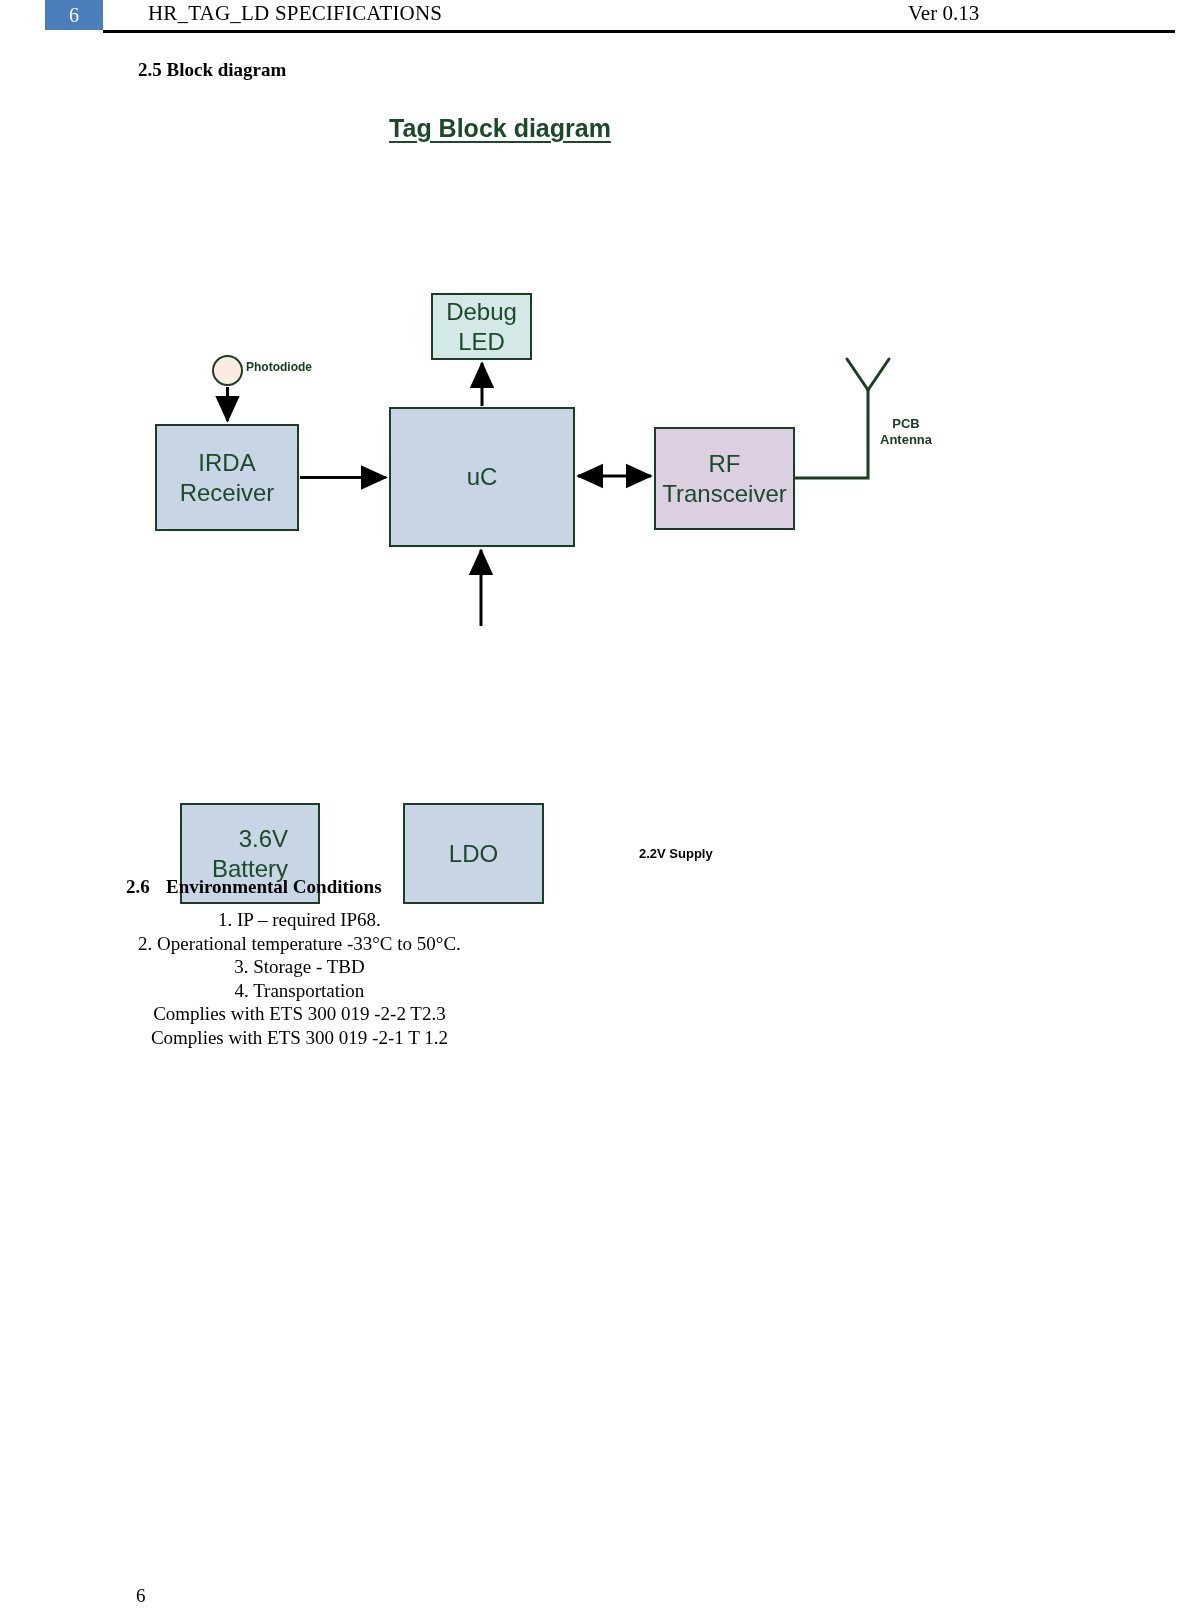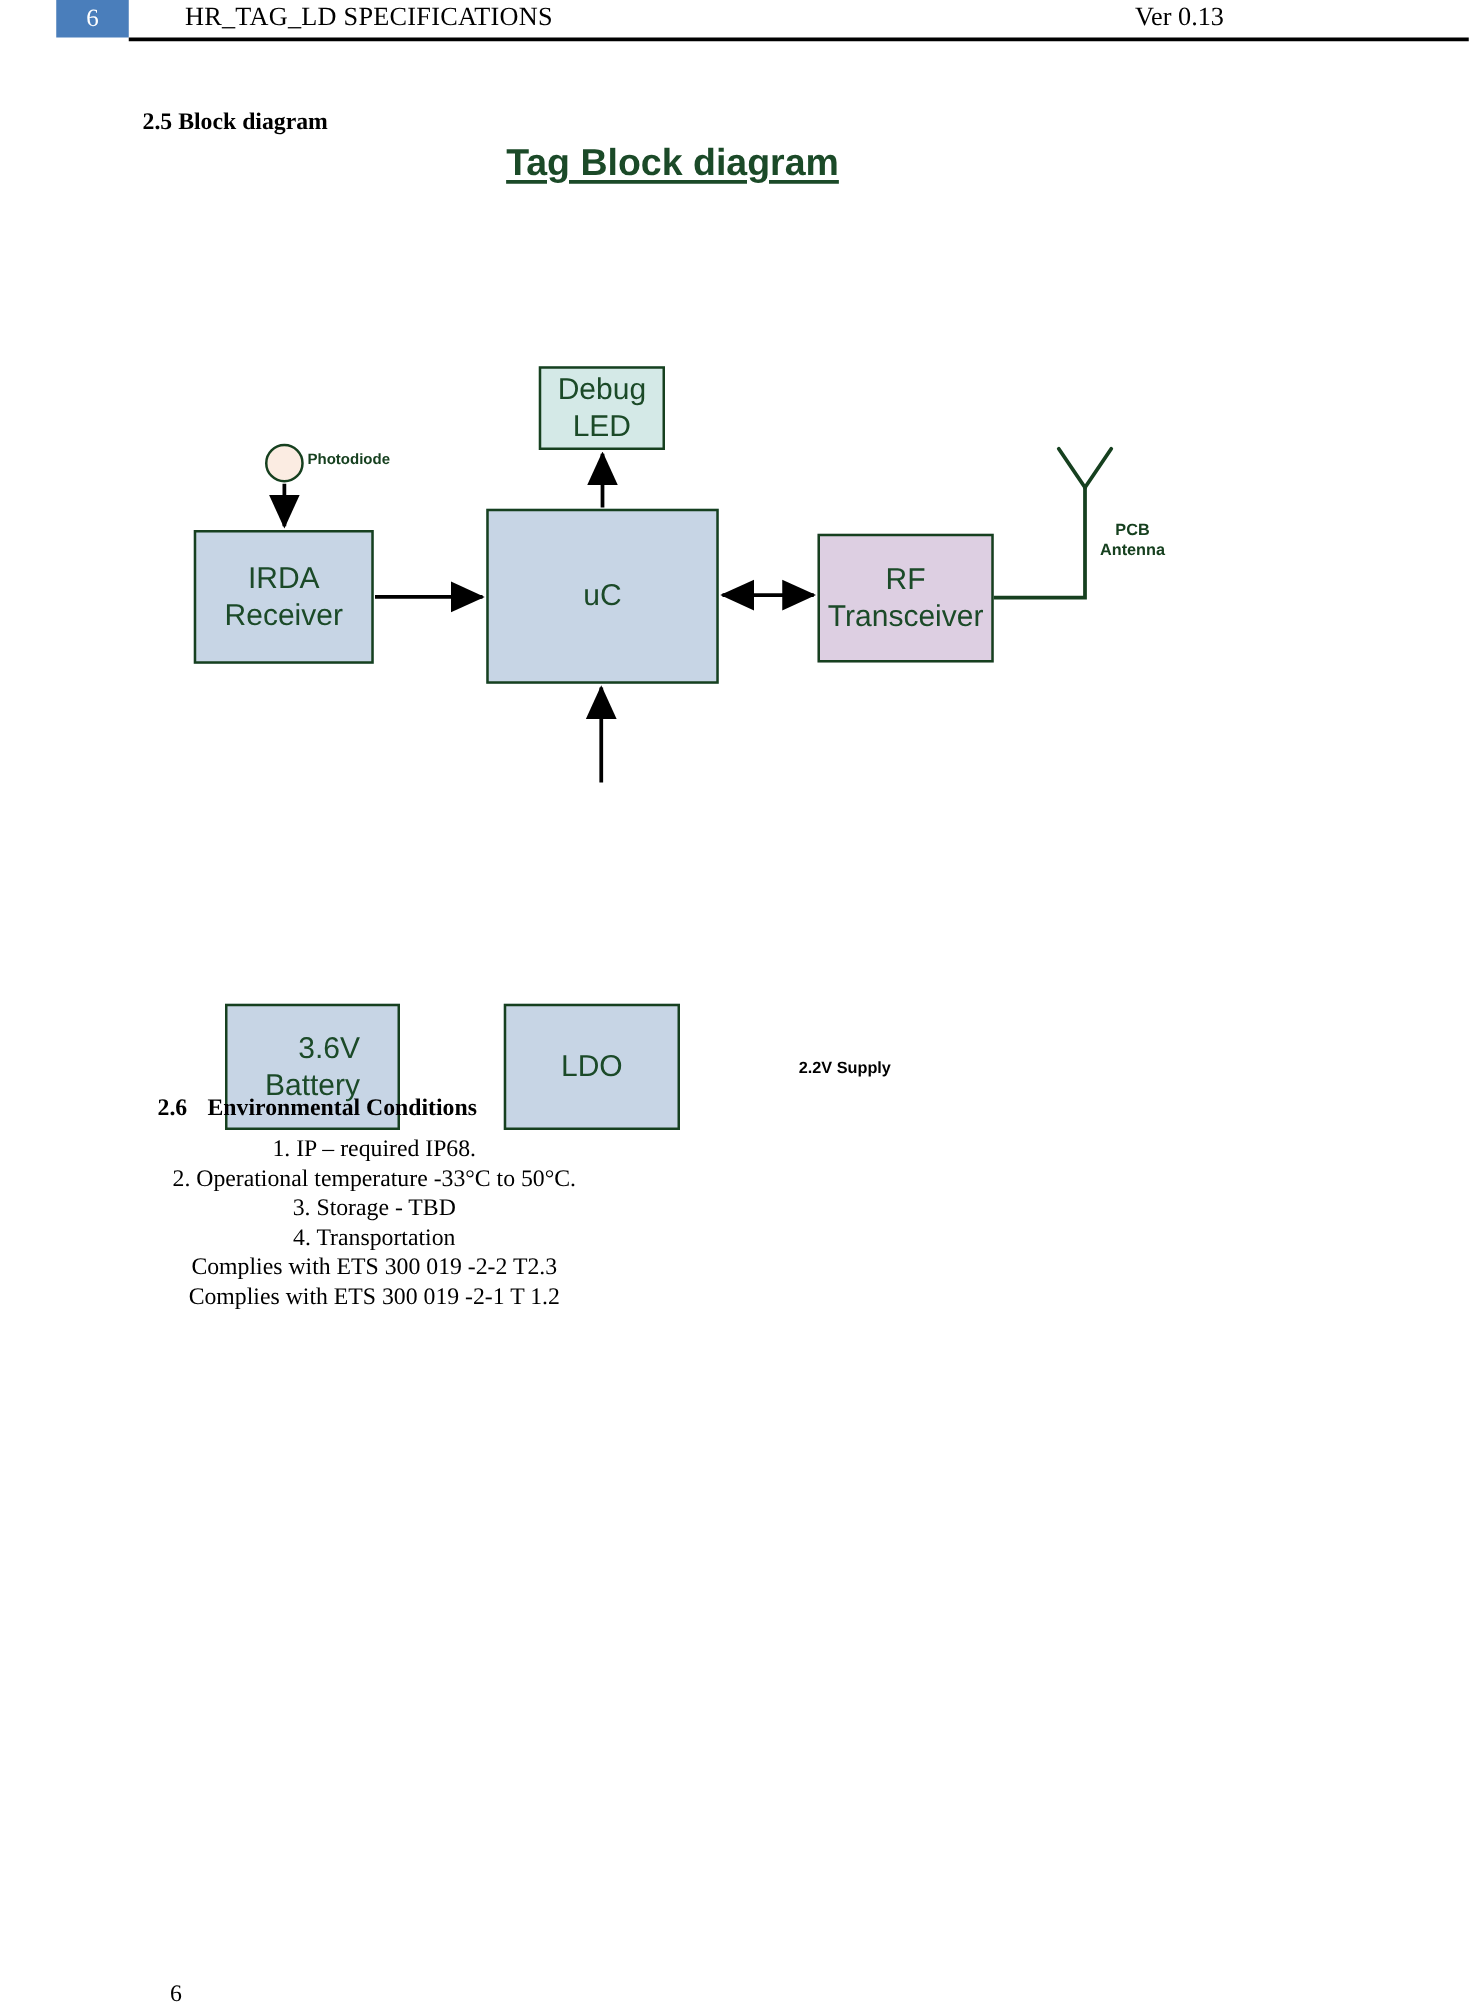--- a/index.html
+++ b/index.html
@@ -60,43 +60,42 @@
   }
 
   
   .section-heading {
     position: absolute;
     font-family: "Liberation Serif", serif;
     font-weight: bold;
     font-size: 19px;
     white-space: nowrap;
   }
-  #heading-25 { left: 114px; top: 59px; margin-top: 28px; }
+  #heading-25 { left: 138px; top: 59px; }
   #heading-26 { left: 126px; top: 876px; }
   #heading-26 .num { display: inline-block; width: 40px; }
 
   
   #diagram {
     position: absolute;
     left: 0; top: 100px;
     width: 1181px;
     height: 740px;
   }
   #diagram-title {
     position: absolute;
     left: 0; top: 14px;
     width: 1000px;
     text-align: center;
     font-family: "Liberation Sans", sans-serif;
     font-weight: bold;
-    font-size: 30px;
+    font-size: 25px;
     color: #1b4a28;
     text-decoration: underline;
     text-underline-offset: 4px;
-    padding-left: 38px;
   }
 
   .blk {
     position: absolute;
     box-sizing: border-box;
     border: 2px solid #16401f;
     display: flex;
     align-items: center;
     justify-content: center;
     text-align: center;

